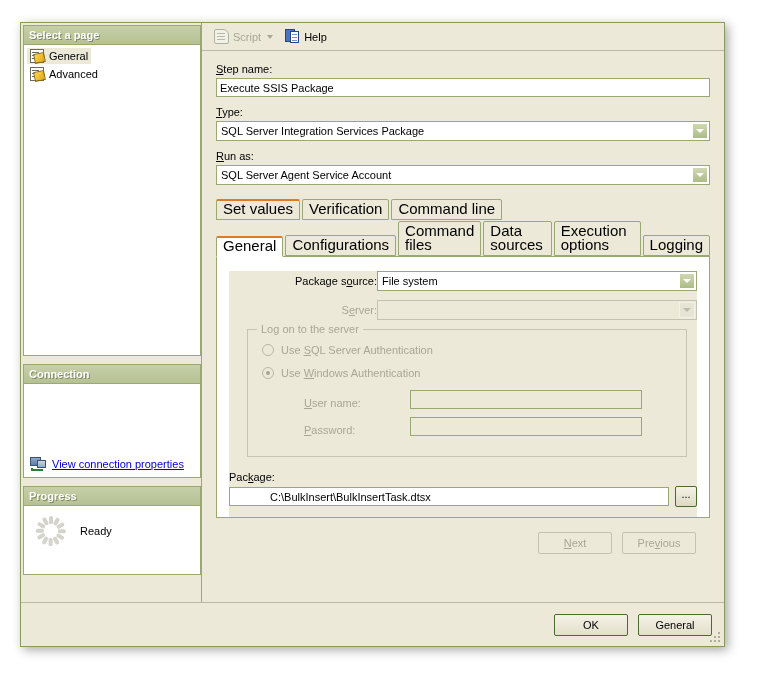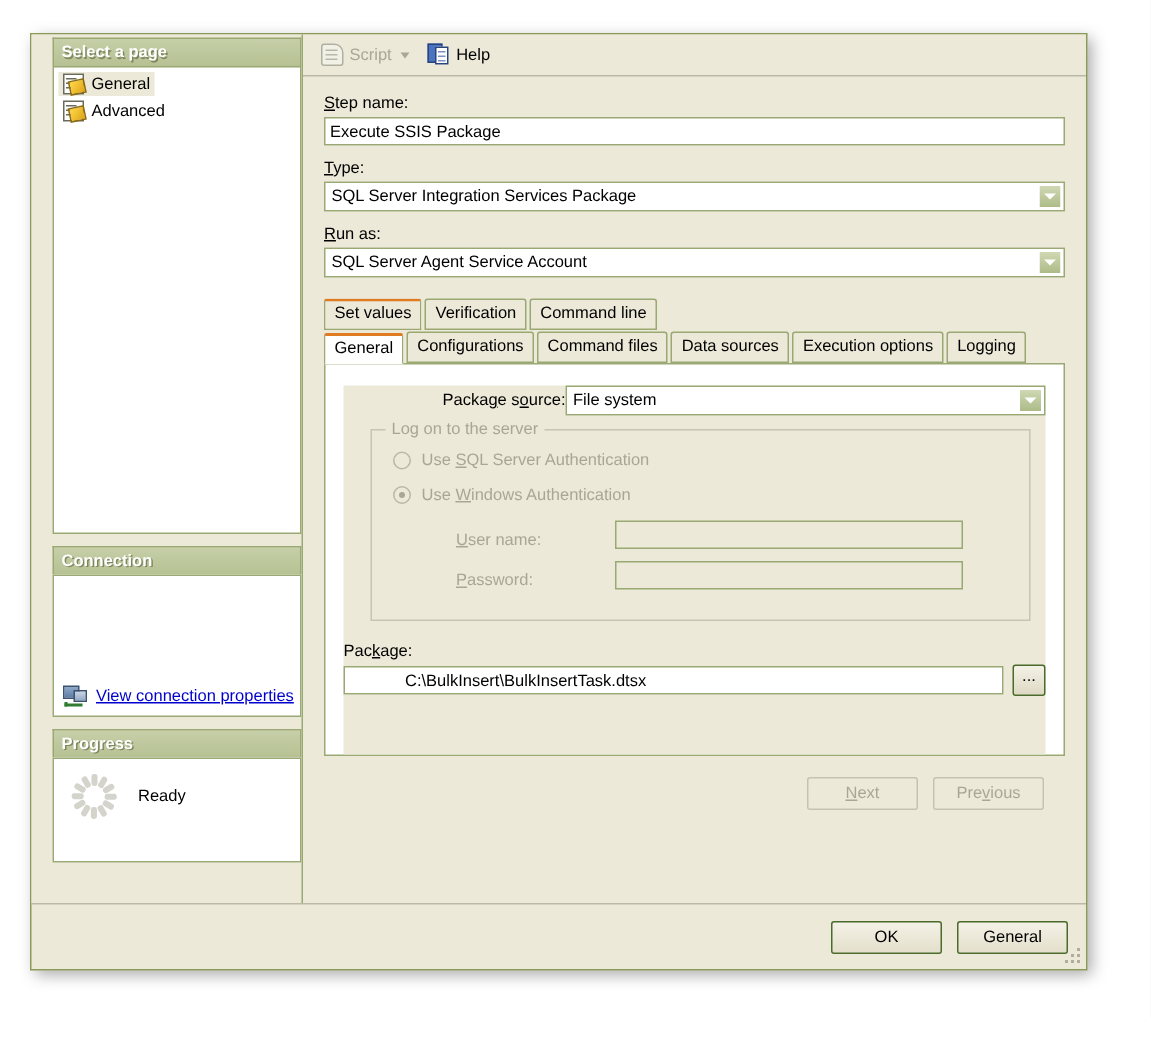--- a/index.html
+++ b/index.html
@@ -86,21 +86,21 @@
   .win-btn .g-x::before { transform: rotate(45deg); }
   .win-btn .g-x::after  { transform: rotate(-45deg); }
 
   
   #body { flex: 1; display: flex; min-height: 0; }
 
   
   #leftpane {
     width: 180px;
     background: #ece9d8;
-    padding: 2px 0 0 14px;
+    padding: 2px 0 0 2px;
     display: flex; flex-direction: column;
   }
   .sec-header {
     background: linear-gradient(to bottom, #c6cfa8, #b6c193);
     color: #ffffff;
     font-weight: bold;
     font-size: 11px;
     padding: 3px 6px 3px 5px;
     text-shadow: 1px 1px 0 rgba(110,120,80,0.8);
     border: 1px solid #9aa873;
@@ -264,21 +264,21 @@
     border-top:4.5px solid #ffffff;
   }
   .combo.disabled { background:#ece9d8; color:#a8a795; border-color:#c3c3b0; }
   .combo.disabled .cb-btn { background:#e6e4d4; border-color:#f2f1e7; }
   .combo.disabled .cb-btn .arr { border-top-color:#bdbcab; }
 
   
   #tabwrap { margin-top: 14px; }
   .tabrow { display: flex; align-items: flex-end; gap: 2px; position: relative; z-index: 2; }
   .tab {
-    font-size: 11px;
+    font-size: 15px;
     padding: 2px 6px 3px 6px;
     background: #ece9d8;
     border: 1px solid #9aa873;
     border-radius: 2px 2px 0 0;
     cursor: pointer;
     line-height: 14px;
   }
   .tab.active {
     background: #ffffff;
     border-top: 2px solid #e07b22;
@@ -501,20 +501,31 @@
                 <div class="rctl">
                   <div class="combo">
                     <span>File system</span>
                     <span class="cb-btn">
                         <i class="arr"></i>
                       </span>
                   </div>
                 </div>
               </div>
 
+              <div class="row">
+                <div class="rlabel disabled">S<u>e</u>rver:</div>
+                <div class="rctl">
+                  <div class="combo disabled">
+                    <span></span>
+                    <span class="cb-btn">
+                        <i class="arr"></i>
+                      </span>
+                  </div>
+                </div>
+              </div>
 
               <div class="groupbox">
                 <span class="gb-title">Log on to the server</span>
 
                 <div class="radio-row">
                   <span class="radio"></span>
                   <span class="radio-label">Use <u>S</u>QL Server Authentication</span>
                 </div>
 
                 <div class="radio-row">

